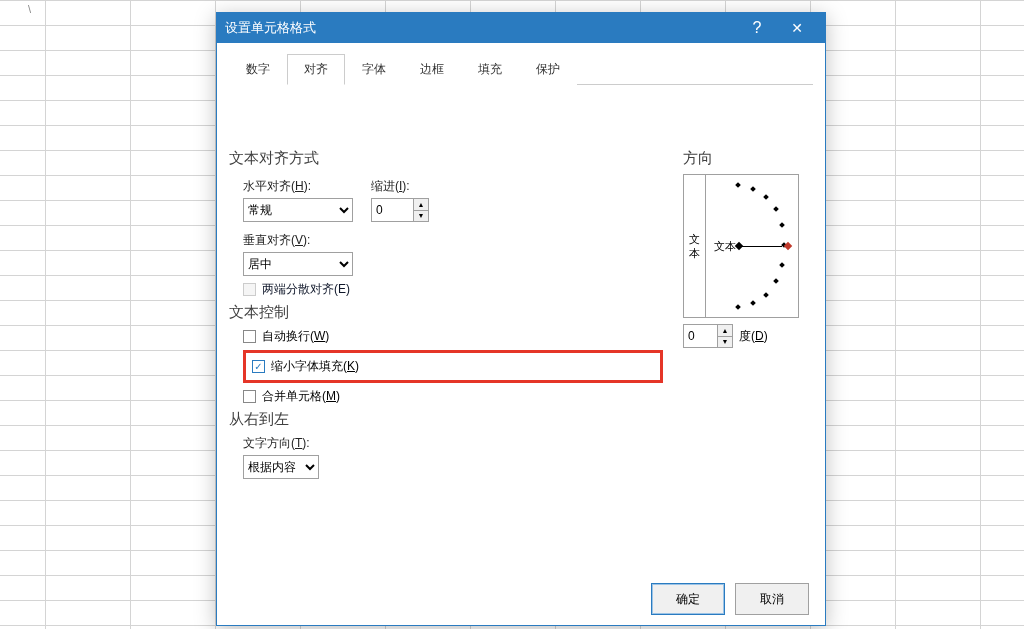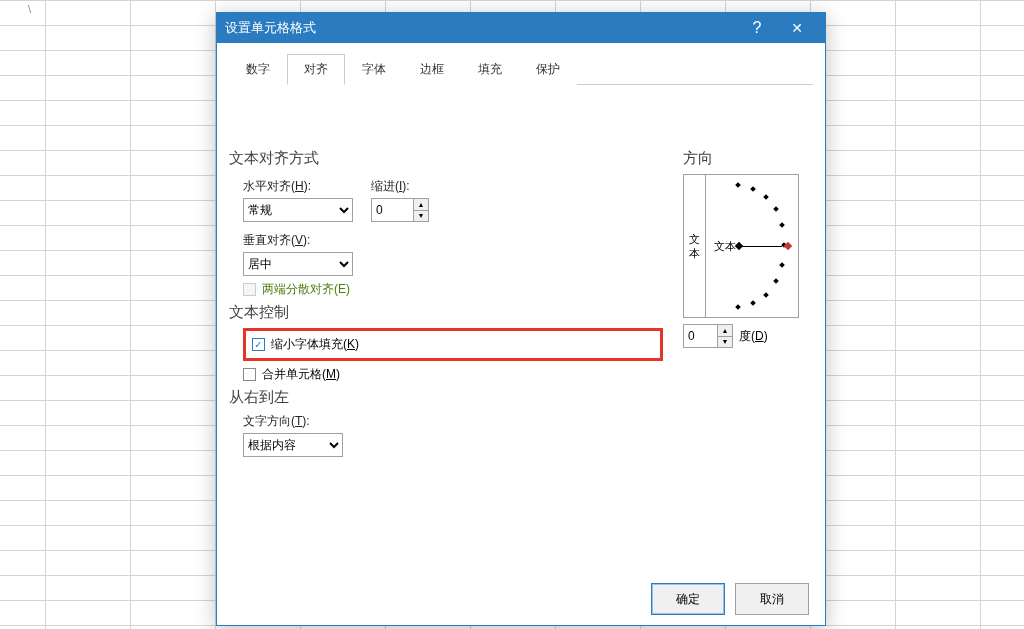--- a/index.html
+++ b/index.html
@@ -150,21 +150,21 @@
       line-height: 1;
     }
     .spinner .spin:first-child { border-bottom: 1px solid #a0a0a0; }
     .checkbox-row {
       display: flex;
       align-items: center;
       gap: 6px;
       margin: 5px 0;
       font-size: 12px;
     }
-    .checkbox-row.disabled { color: #4d7c0f; }
+    .checkbox-row.disabled { color: #0f172a; }
     .chk {
       width: 13px; height: 13px;
       border: 1px solid #888;
       display: flex;
       align-items: center;
       justify-content: center;
       cursor: pointer;
       background: #fff;
       font-size: 10px;
       line-height: 1;
@@ -306,36 +306,40 @@
             <option>居中</option>
           </select>
           <div class="checkbox-row disabled">
             <div class="chk disabled"></div>
             <span>两端分散对齐(E)</span>
           </div>
         </div>
 
         <div class="section-label">文本控制</div>
         <div class="indent">
+          <div class="checkbox-row">
+            <div class="chk"></div>
+            <span>自动换行(<u>W</u>)</span>
+          </div>
           <div class="highlight-box">
             <div class="checkbox-row" style="margin:0">
               <div class="chk checked">✓</div>
               <span>缩小字体填充(<u>K</u>)</span>
             </div>
           </div>
           <div class="checkbox-row">
             <div class="chk"></div>
             <span>合并单元格(<u>M</u>)</span>
           </div>
         </div>
 
         <div class="section-label">从右到左</div>
         <div class="indent">
           <div class="field-label">文字方向(<u>T</u>):</div>
-          <select style="width:100px">
+          <select style="width:76px">
             <option>根据内容</option>
           </select>
         </div>
       </div>
 
       <div class="right-col">
         <div class="section-label">方向</div>
         <div class="orient-box">
           <div class="orient-vert">
             <span>文</span>

